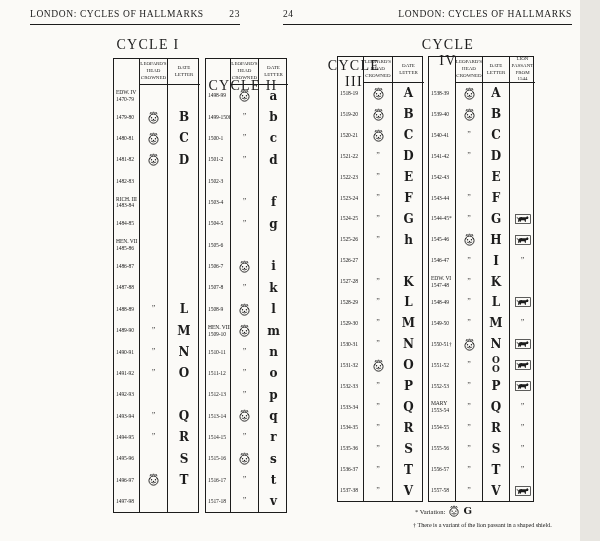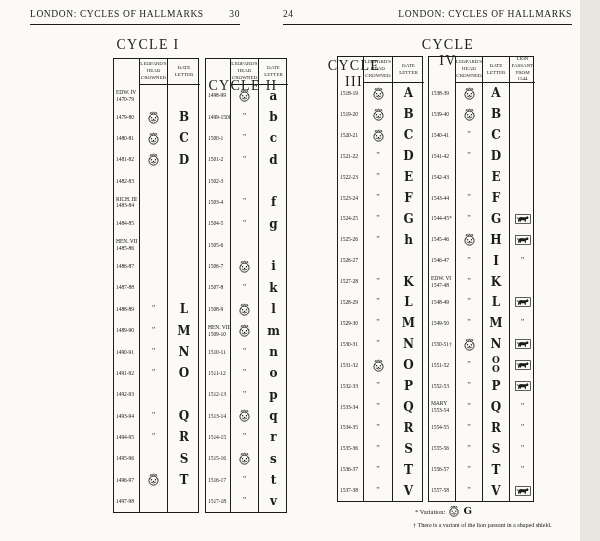--- a/index.html
+++ b/index.html
@@ -58,21 +58,21 @@
       <symbol id="sym-lion" viewBox="0 0 18 11">
         <rect x="0.6" y="0.6" width="16.8" height="9.8" fill="none" stroke="currentColor" stroke-width="0.8"></rect>
         <path d="M3.2,8.6 L3.8,6.4 Q3,5.2 4,4.4 Q5.6,3.2 8.2,3.4 L12.6,3.4 Q13.4,2.2 14.4,2.6 L15.2,3.8 L14.6,5.4 L13,5.6 L12.2,6.4 L12.4,8.6 L11.2,8.6 L10.6,6.8 L7,6.8 L6.4,8.6 L5.2,8.6 L5,7 L4.4,8.6 Z" fill="currentColor"></path>
         <path d="M3.6,5.4 Q2.2,4.8 2.4,3.2" fill="none" stroke="currentColor" stroke-width="0.7"></path>
       </symbol>
     </defs>
   </svg>
 
   <div class="runhead runhead-left">
     <span>LONDON: CYCLES OF HALLMARKS</span>
-    <span>30</span>
+    <span>23</span>
   </div>
   <div class="rule rule-left"></div>
 
   <div class="runhead runhead-right">
     <span>24</span>
     <span>LONDON: CYCLES OF HALLMARKS</span>
   </div>
   <div class="rule rule-right"></div>
 
   <div class="cycle-title" style="left:113px;">CYCLE I</div>

